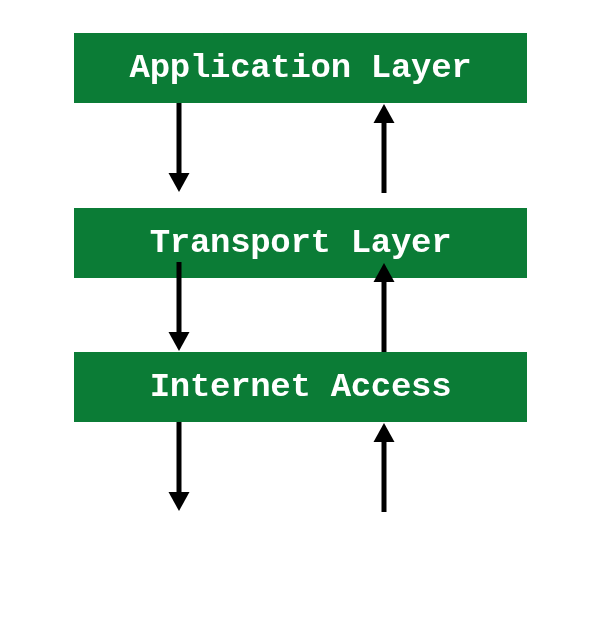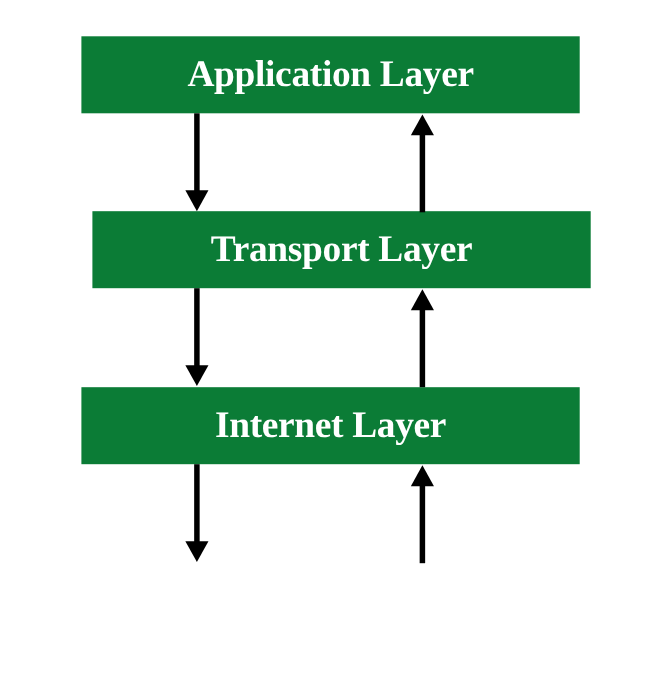--- a/index.html
+++ b/index.html
@@ -25,30 +25,30 @@
     width: 453px;
     height: 70px;
     background: #0b7c36;
     display: flex;
     align-items: center;
     justify-content: center;
     box-sizing: border-box;
   }
   .layer-label {
     color: #ffffff;
-    font-family: Liberation Serif, serif;
+    font-family: Liberation Mono, monospace;
     font-weight: bold;
     font-size: 34px;
     letter-spacing: -0.3px;
     line-height: 1;
     white-space: nowrap;
     text-align: center;
   }
   .box-1 { top: 33px; }
-  .box-2 { top: 192px; margin-left: 10px; }
+  .box-2 { top: 208px; }
   .box-3 { top: 352px; }
   .box-4 { top: 512px; }
 
   .arrow-svg {
     position: absolute;
     overflow: visible;
     pointer-events: none;
   }
   .arrow-down-1 { left: 167px; top: 103px; }
   .arrow-down-2 { left: 167px; top: 262px; }
@@ -64,21 +64,21 @@
 
   <div class="layer-box box-1">
     <span class="layer-label">Application Layer</span>
   </div>
 
   <div class="layer-box box-2">
     <span class="layer-label">Transport Layer</span>
   </div>
 
   <div class="layer-box box-3">
-    <span class="layer-label">Internet Layer</span>
+    <span class="layer-label">Internet Access</span>
   </div>
 
 
   <svg class="arrow-svg arrow-down-1" width="24" height="90" viewBox="0 0 24 90">
     <line x1="12" y1="0" x2="12" y2="72" stroke="#000000" stroke-width="5"></line>
     <polygon points="12,89 1.5,70 22.5,70" fill="#000000"></polygon>
   </svg>
 
   <svg class="arrow-svg arrow-up-1" width="24" height="90" viewBox="0 0 24 90">
     <line x1="12" y1="90" x2="12" y2="18" stroke="#000000" stroke-width="5"></line>

